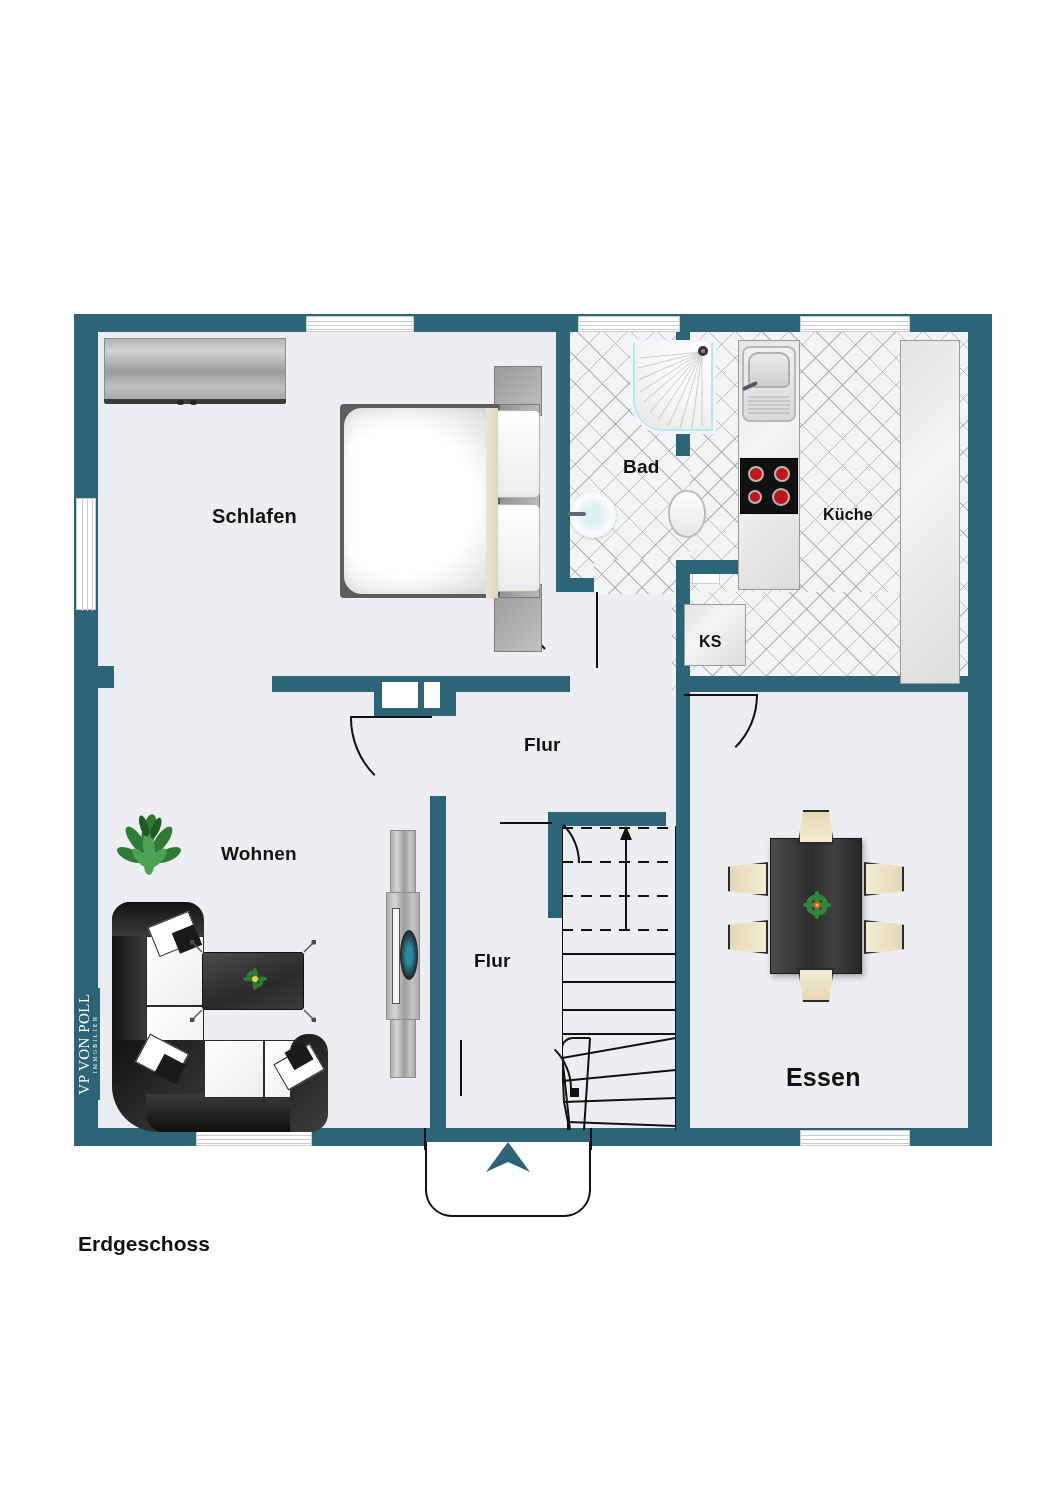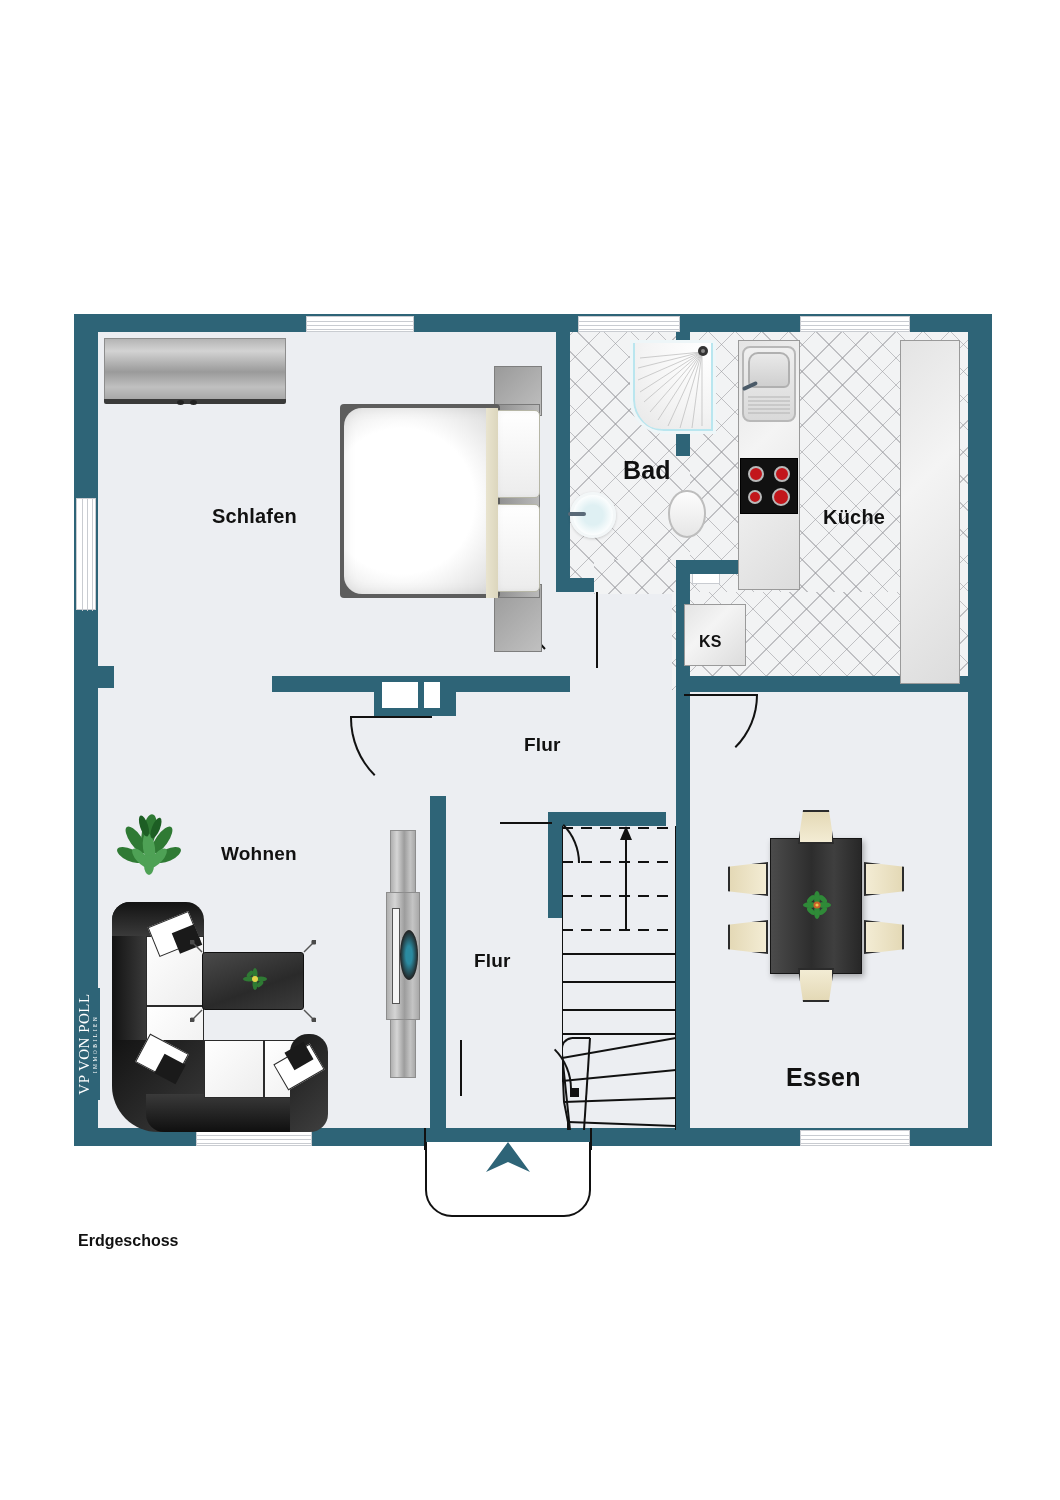--- a/index.html
+++ b/index.html
@@ -38,21 +38,21 @@
   
   #wm { position:absolute; left:74px; top:988px; width:26px; height:112px;
         background:#2e6477; color:#fff; }
   #wm .wmtxt { position:absolute; left:50%; top:50%;
                transform:translate(-50%,-50%) rotate(-90deg);
                white-space:nowrap; font-family:"Liberation Serif", serif;
                font-size:15px; letter-spacing:.5px; }
   #wm .wmsub { display:block; font-size:5.5px; letter-spacing:2.5px; text-align:center;
                margin-top:-1px; }
 
-  .footer { position:absolute; left:78px; top:1232px; font-size:16px; font-weight:bold; color:#111; }
+  .footer { position:absolute; left:78px; top:1232px; font-size:21px; font-weight:bold; color:#111; }
 </style>
 </head>
 <body>
 
 <div id="plan">
 
   <div class="floor" style="left:98px; top:330px; width:870px; height:360px;"></div>
   <div class="floor" style="left:98px; top:690px; width:870px; height:450px;"></div>
 
   <div class="tiled" style="left:568px; top:330px; width:122px; height:262px;"></div>
@@ -426,22 +426,22 @@
   <svg style="position:absolute; left:424px; top:1142px;" width="168" height="76" viewBox="0 0 168 76">
     <path d="M2 0 L2 48 a26 26 0 0 0 26 26 L140 74 a26 26 0 0 0 26 -26 L166 0" fill="#ffffff" stroke="#111" stroke-width="2"></path>
   </svg>
   <svg style="position:absolute; left:484px; top:1140px;" width="48" height="36" viewBox="0 0 48 36">
     <polygon points="24,2 46,32 24,22 2,32" fill="#2e6477"></polygon>
   </svg>
   <div style="position:absolute; left:424px; top:1128px; width:2px; height:22px; background:#111;"></div>
   <div style="position:absolute; left:590px; top:1128px; width:2px; height:22px; background:#111;"></div>
 
   <div class="label" style="left:212px; top:505px; font-size:20px;">Schlafen</div>
-  <div class="label" style="left:623px; top:456px; font-size:25px;">Bad</div>
-  <div class="label" style="left:823px; top:506px; font-size:20px;">Küche</div>
+  <div class="label" style="left:623px; top:456px; font-size:19px;">Bad</div>
+  <div class="label" style="left:823px; top:506px; font-size:16px;">Küche</div>
   <div class="label" style="left:699px; top:633px; font-size:16px;">KS</div>
   <div class="label" style="left:524px; top:734px; font-size:19px;">Flur</div>
   <div class="label" style="left:221px; top:843px; font-size:19px;">Wohnen</div>
   <div class="label" style="left:474px; top:950px; font-size:19px;">Flur</div>
   <div class="label" style="left:786px; top:1063px; font-size:25px;">Essen</div>
 
   <div id="wm">
     <div class="wmtxt">
       <span>VP VON POLL</span>
       <span class="wmsub">IMMOBILIEN</span>

